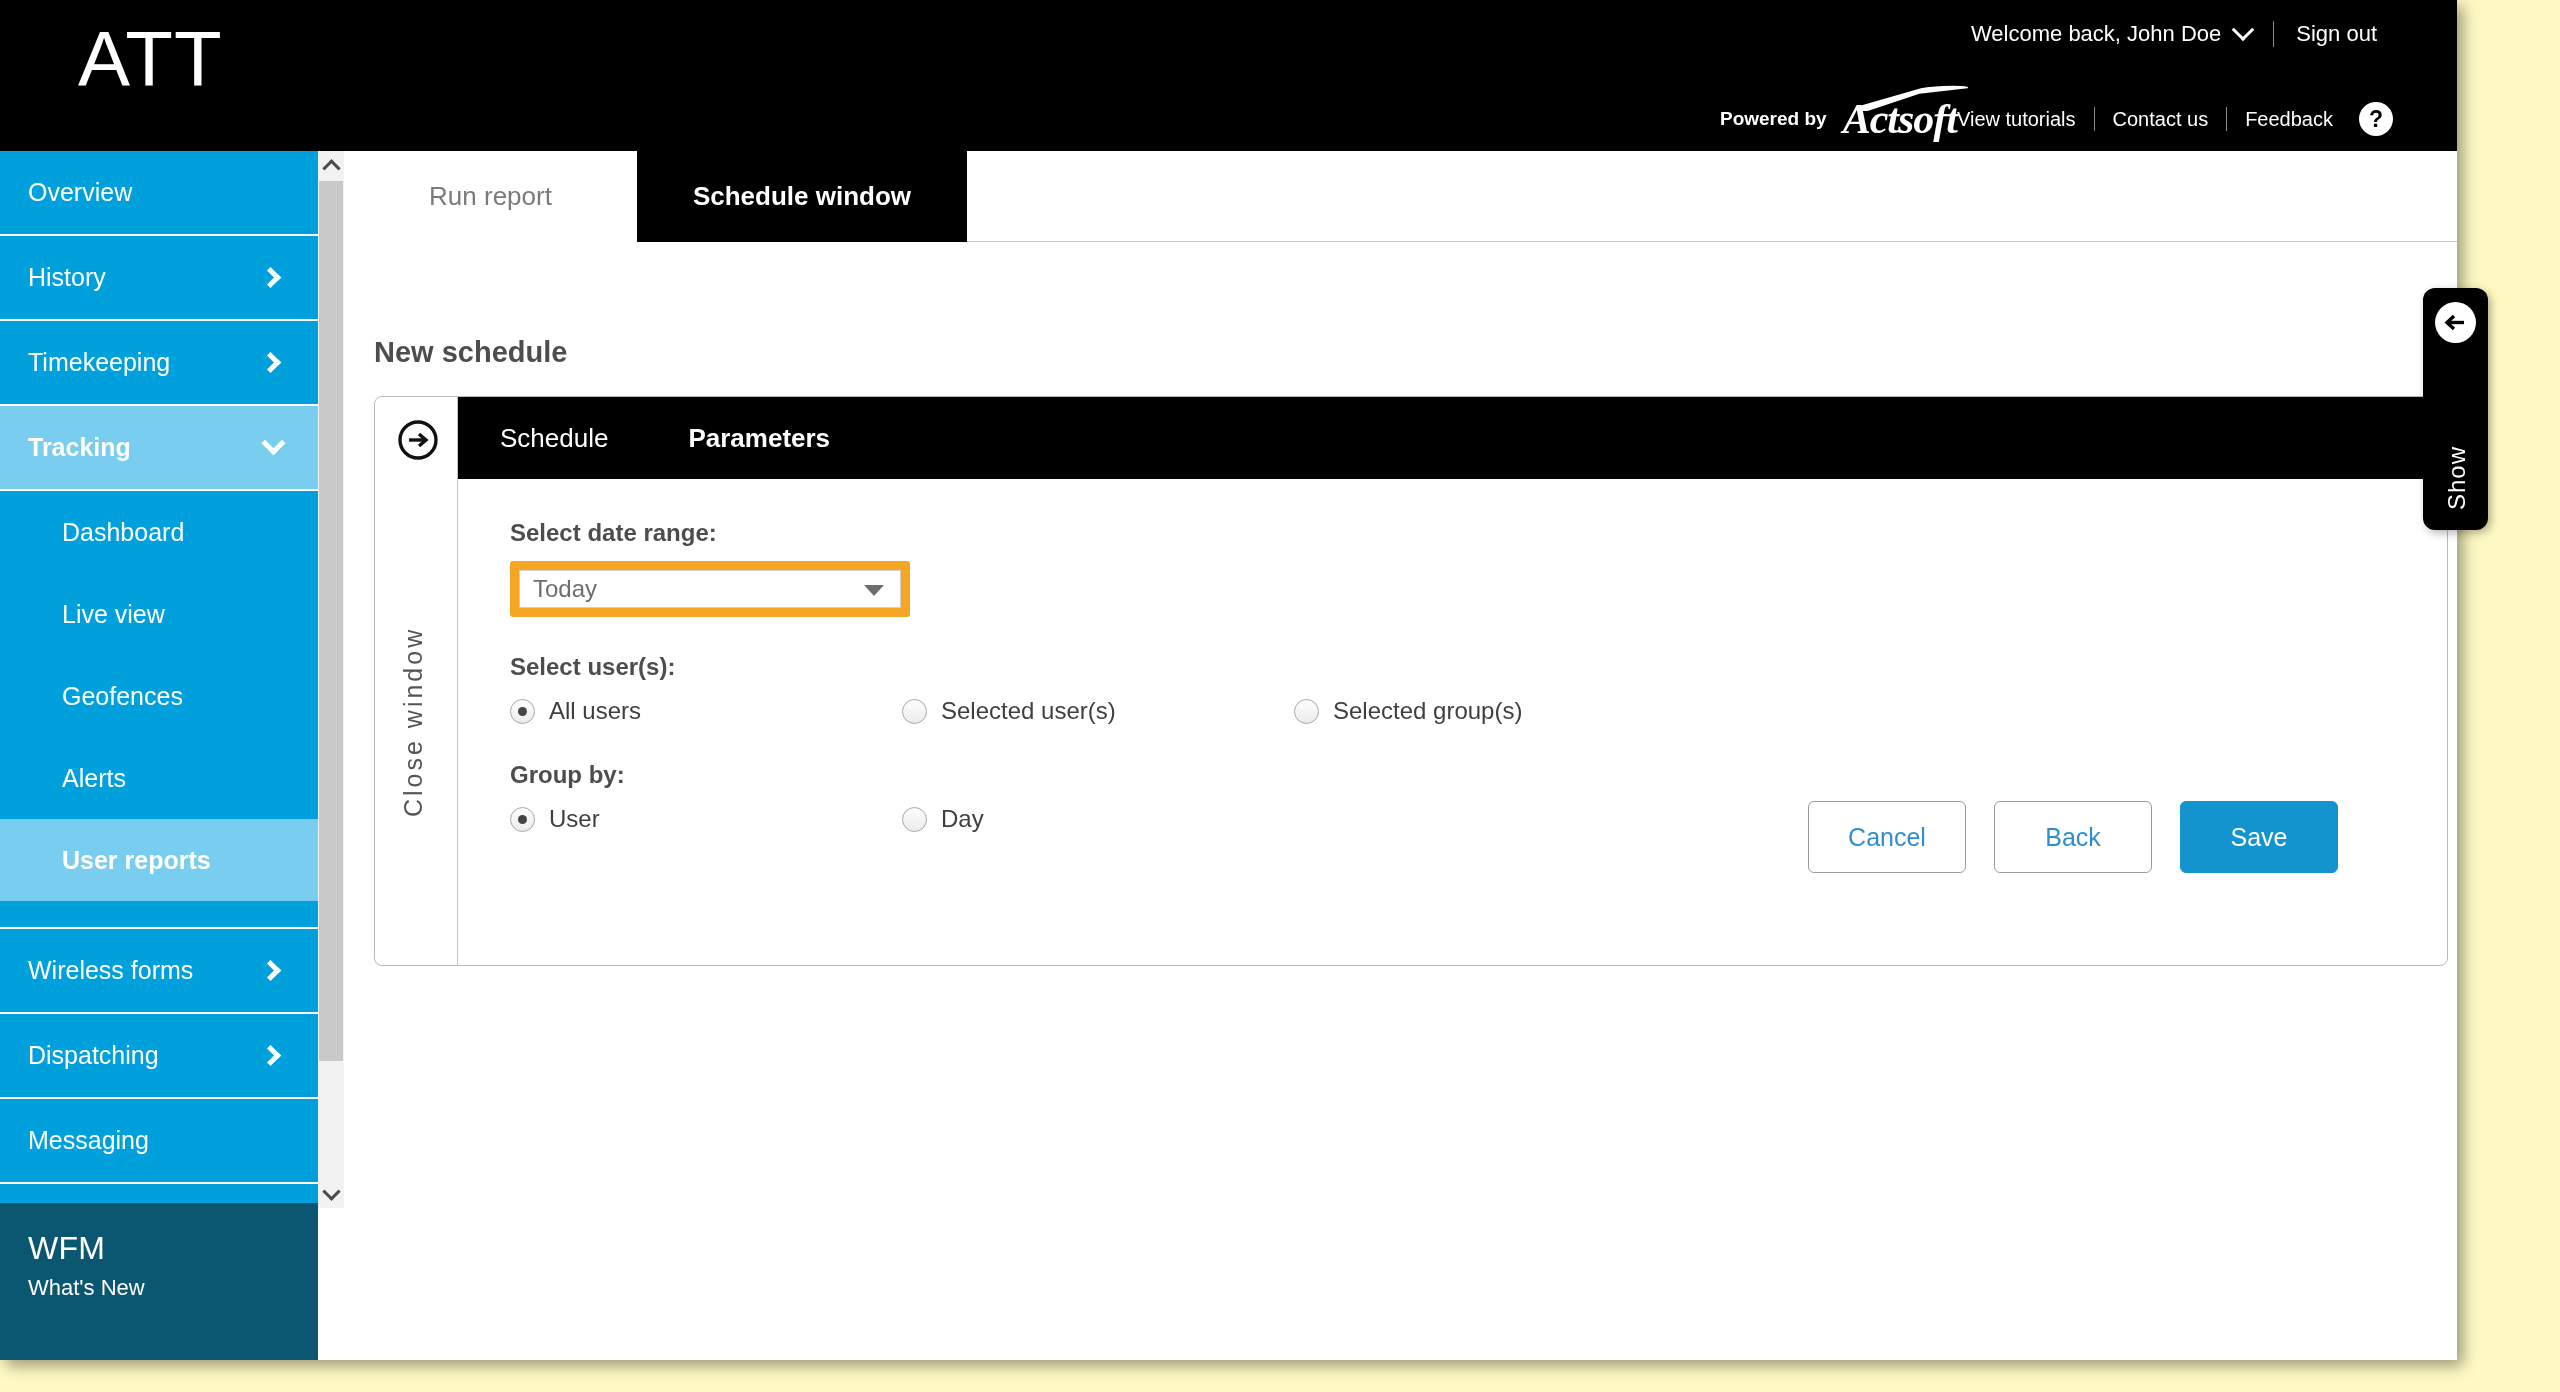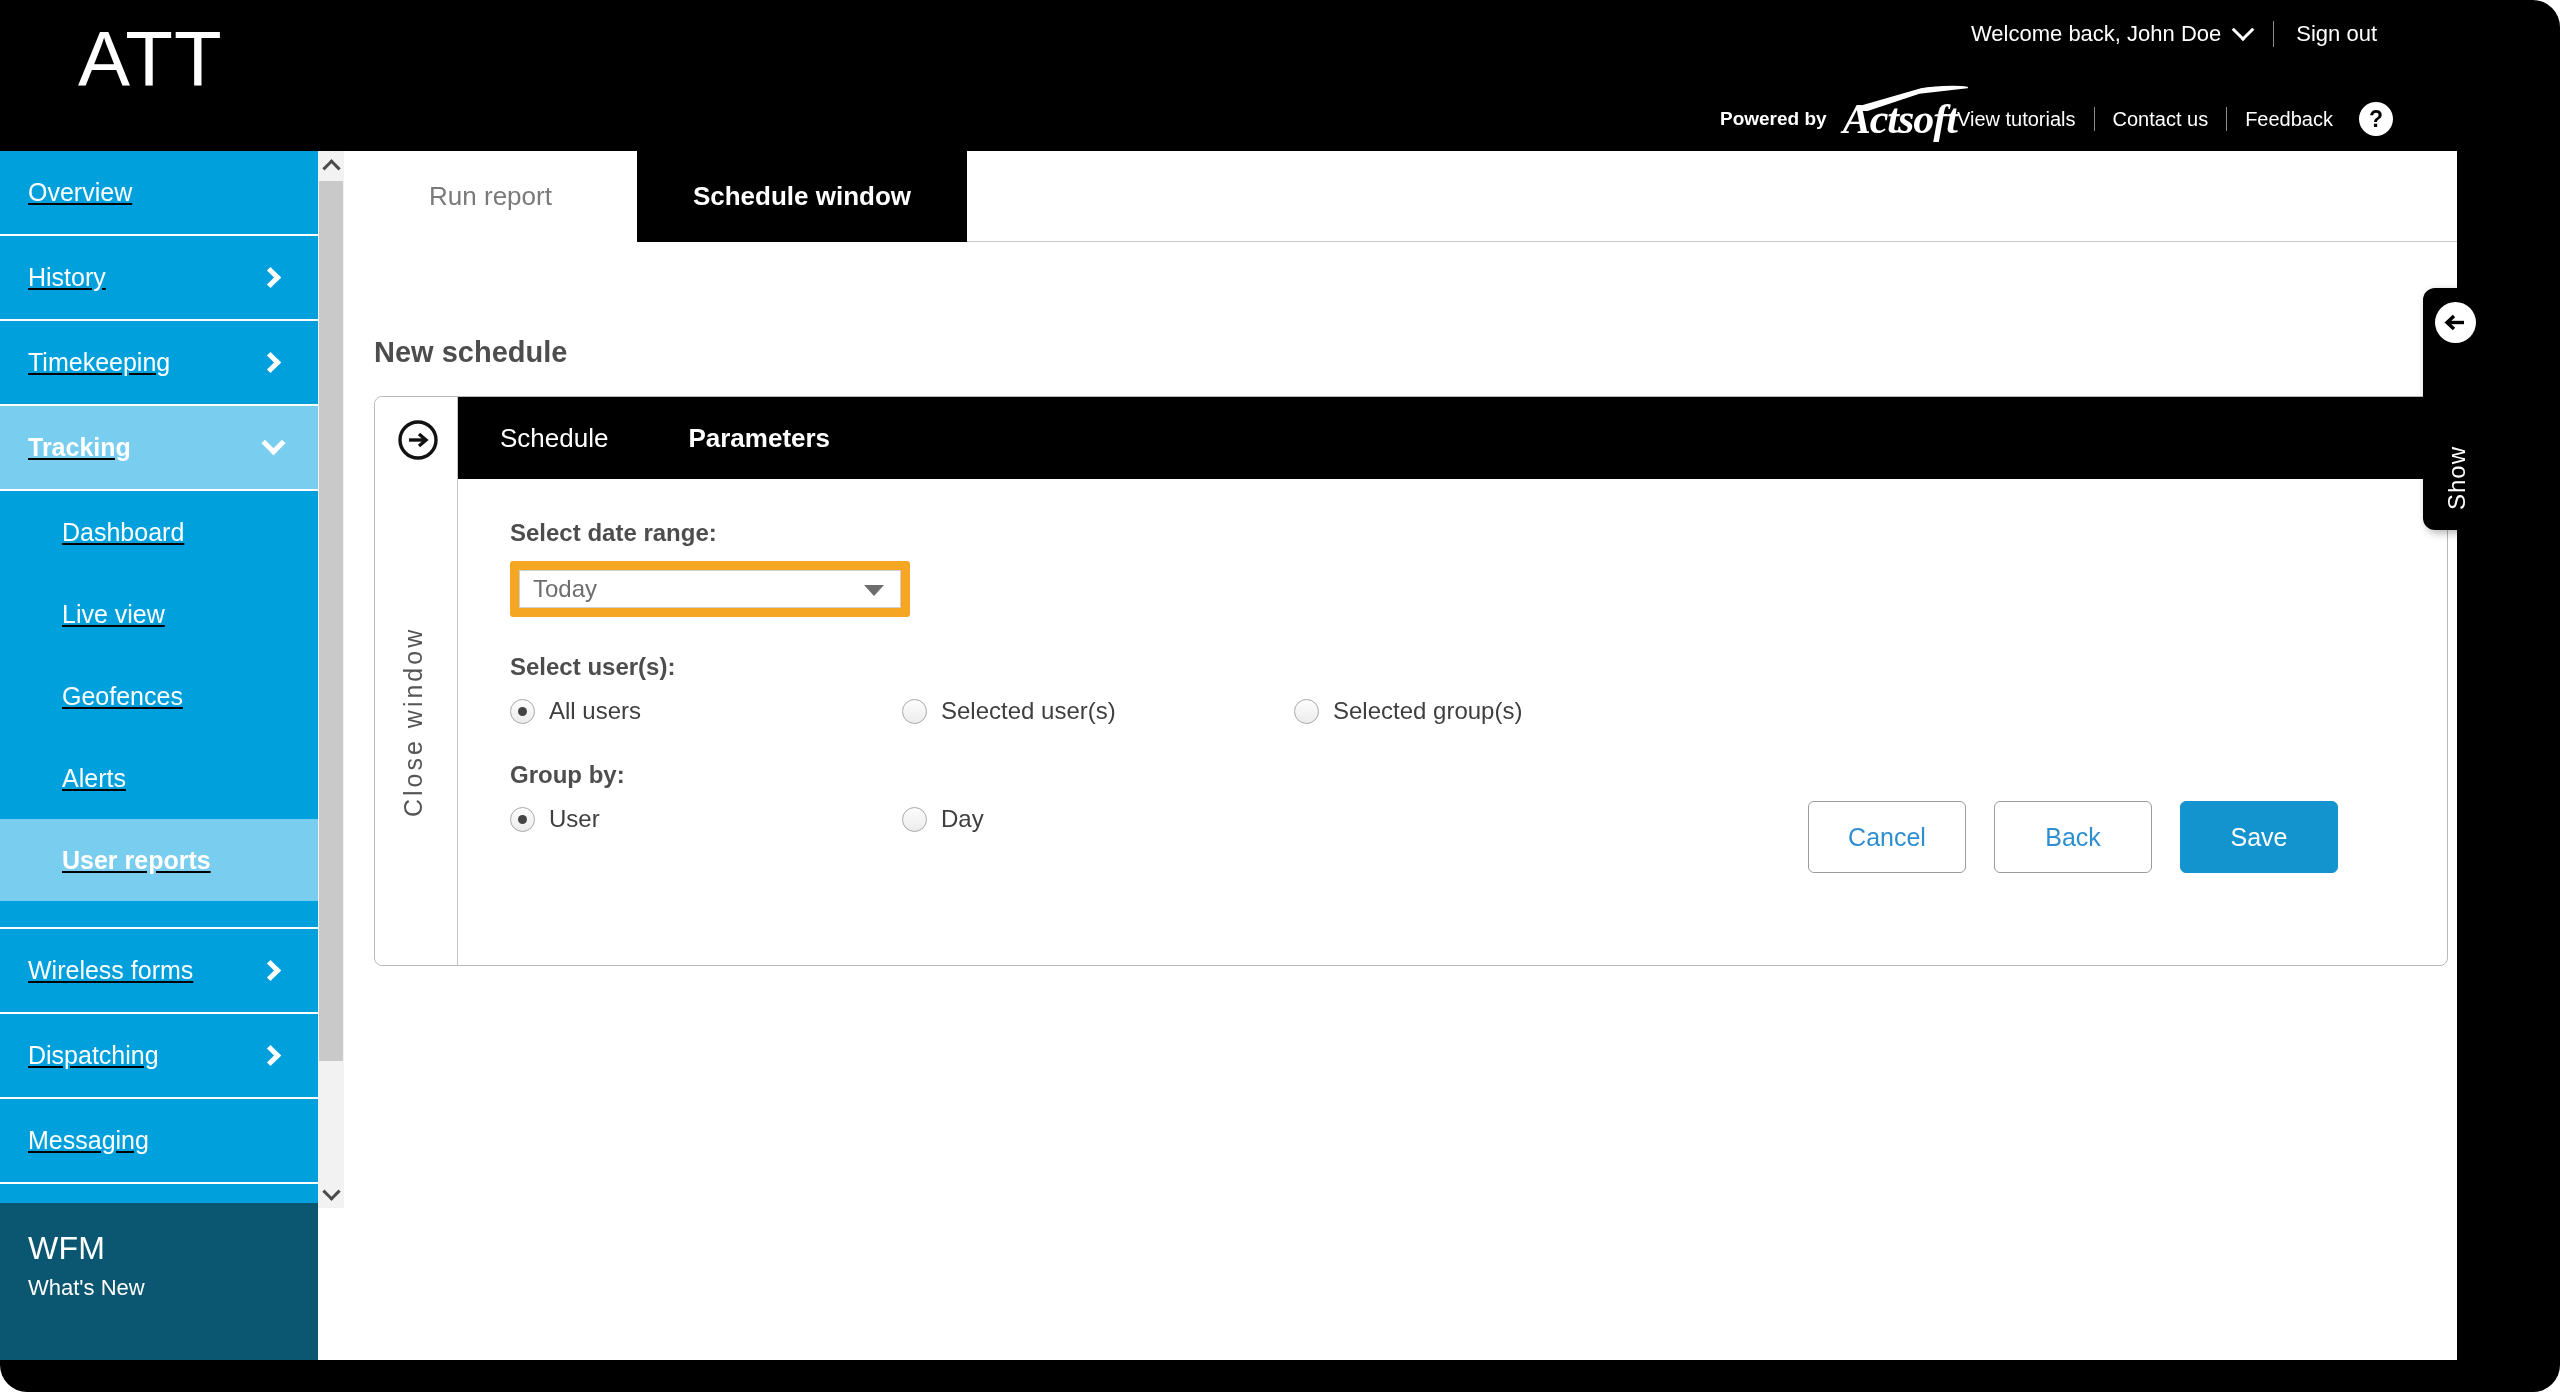--- a/index.html
+++ b/index.html
@@ -9,22 +9,21 @@
     height: 1392px;
     background: #ffffff;
     font-family: "Liberation Sans", sans-serif;
     overflow: hidden;
   }
 
   #app {
     position: relative;
     width: 2560px;
     height: 1392px;
-    background: #000000;
-    border-radius: 27px;
+    background: #fef9c3;
   }
 
   
   .app-shell {
     position: absolute;
     left: 0; top: 0;
     width: 2457px;
     height: 1360px;
     background: #ffffff;
     box-shadow: 6px 6px 14px rgba(0,0,0,0.38);
@@ -137,21 +136,20 @@
     height: 1209px;
     background: #ffffff;
     z-index: 20;
   }
   .nav-scroll {
     position:absolute;
     left:0; top:0;
     width: 318px;
     height: 1052px;
     overflow: hidden;
-    text-decoration: underline;
   }
   .nav-list { width: 318px; }
 
   .nav-item {
     position: relative;
     width: 318px;
     background: #00a0dd;
     color: #ffffff;
     height: 85px;
     display: flex;

